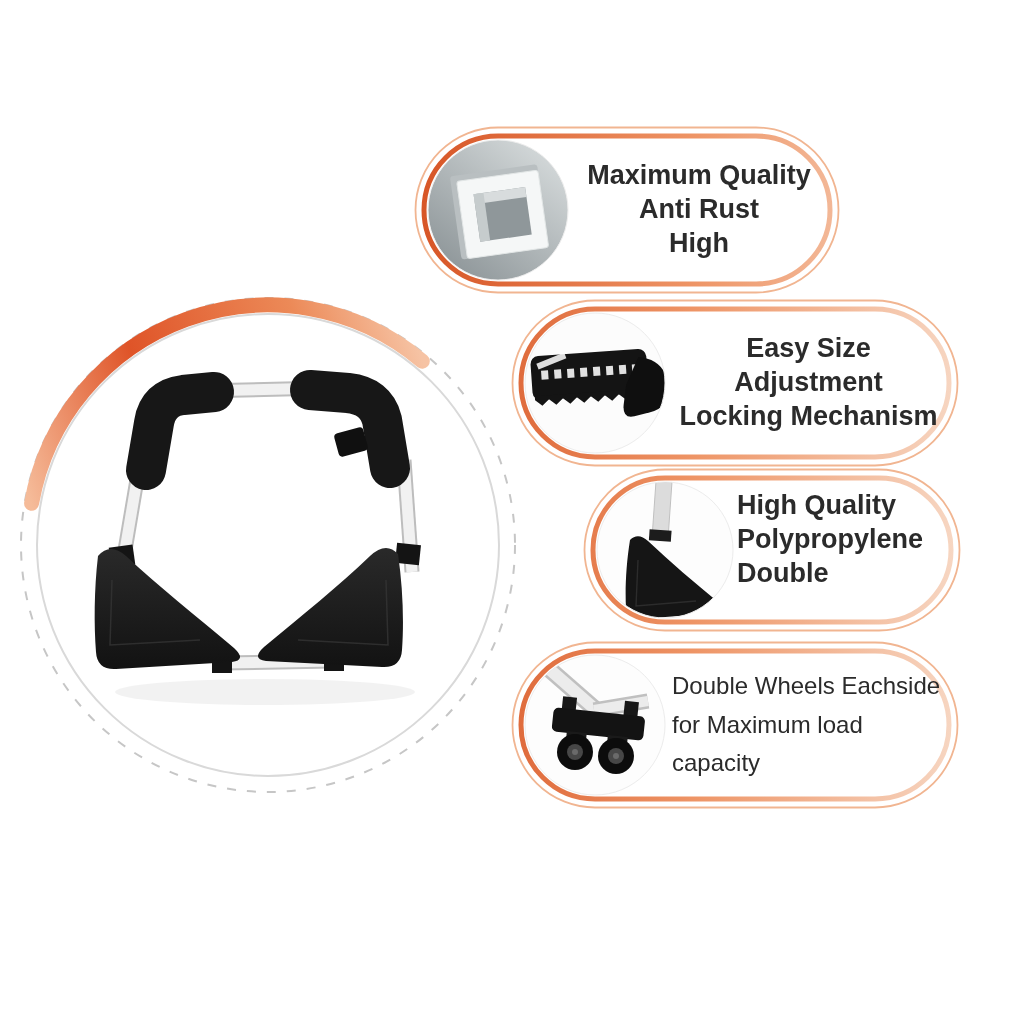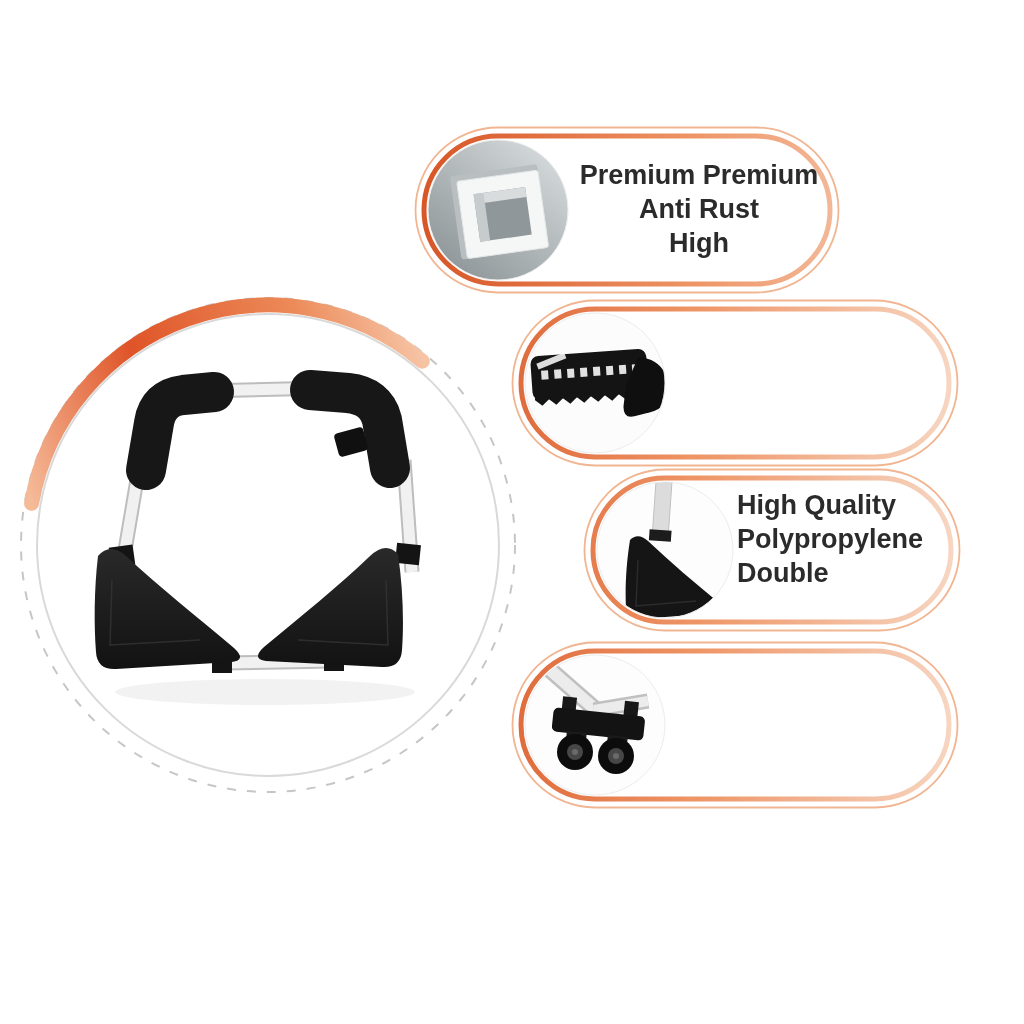--- a/index.html
+++ b/index.html
@@ -175,26 +175,36 @@
       <circle cx="575" cy="752" r="8" fill="#474747"></circle>
       <circle cx="575" cy="752" r="3" fill="#6a6a6a"></circle>
       <circle cx="616" cy="756" r="18" fill="#0c0c0c"></circle>
       <circle cx="616" cy="756" r="8" fill="#474747"></circle>
       <circle cx="616" cy="756" r="3" fill="#6a6a6a"></circle>
     </g>
     <circle cx="595" cy="725" r="70" fill="none" stroke="#ececec" stroke-width="1"></circle>
   </svg>
 
   <div class="feature-text t1 center">
-    <div class="line">Premium Premium</div>
+    <div class="line">Maximum Quality</div>
     <div class="line">Anti Rust</div>
     <div class="line">High</div>
   </div>
 
+  <div class="feature-text t2 center">
+    <div class="line">Easy Size</div>
+    <div class="line">Adjustment</div>
+    <div class="line">Locking Mechanism</div>
+  </div>
 
   <div class="feature-text t3 left">
     <div class="line">High Quality</div>
     <div class="line">Polypropylene</div>
     <div class="line">Double</div>
   </div>
 
+  <div class="feature-text t4 left">
+    <div class="line">Double Wheels Eachside</div>
+    <div class="line">for Maximum load</div>
+    <div class="line">capacity</div>
+  </div>
 
 </div>
 
 </body></html>

